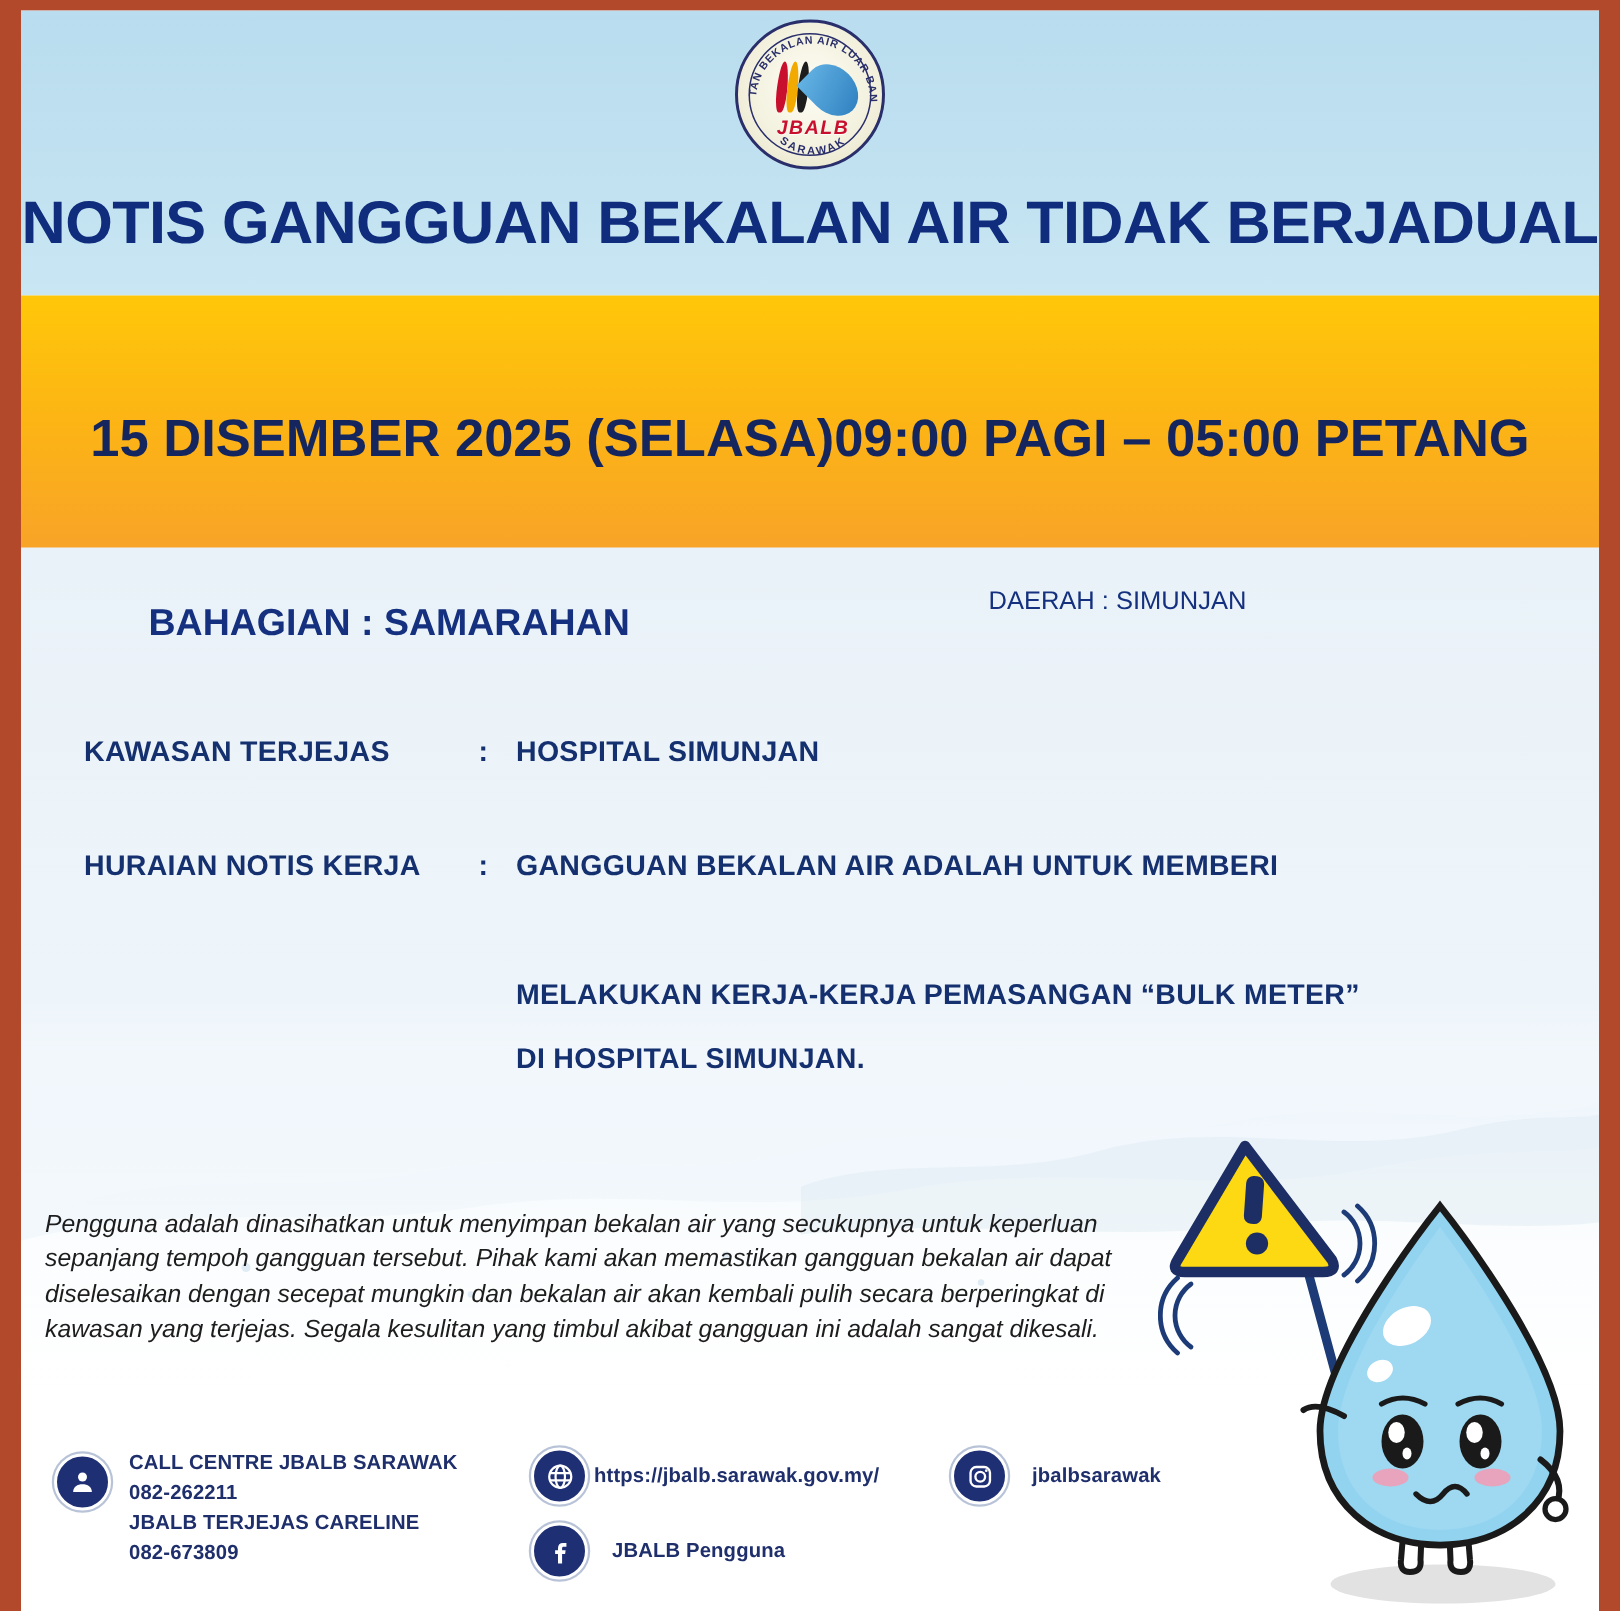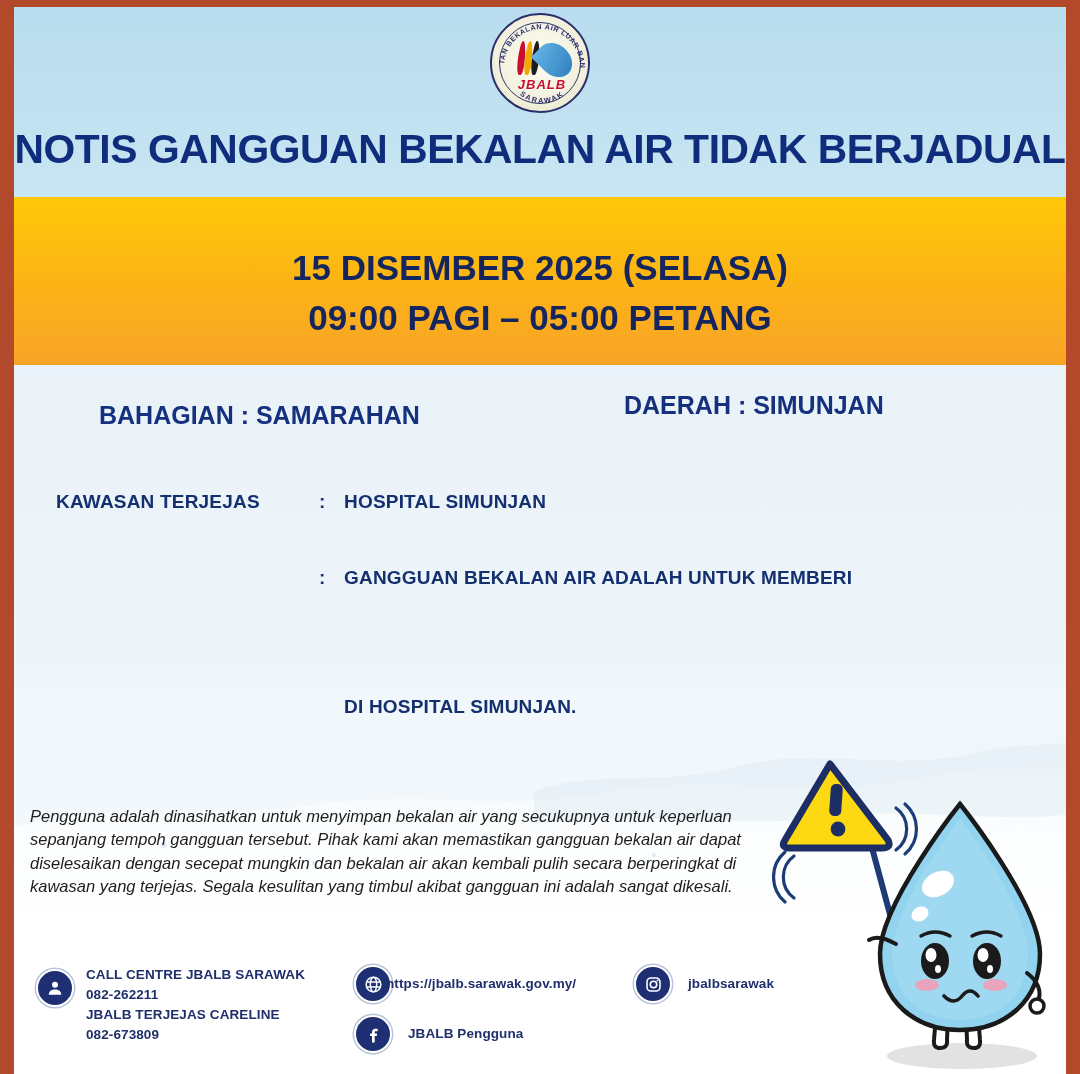--- a/index.html
+++ b/index.html
@@ -69,21 +69,21 @@
     font-size:40px; font-weight:bold; color:#0f2d7c;
     letter-spacing:-0.4px;
     transform:scaleX(1.02);
     font-family:"Liberation Sans", sans-serif;
   }
 
   
   .dateband {
     position:absolute; left:0; top:190px; width:1052px; height:191px;
     background:linear-gradient(180deg,#ffc709 0%,#fcb415 45%,#f79f2d 100%);
-    display:flex; flex-direction:column; align-items:center; justify-content:center;
+    display:flex; flex-direction:row; align-items:center; justify-content:center;
   }
   .dateband div {
     font-size:35px; font-weight:bold; color:#15265e; line-height:1.42;
     letter-spacing:0px;
   }
 
   
   .bodywrap {
     position:absolute; left:0; top:358px; width:1052px; height:709px;
     background:linear-gradient(180deg,#e9f2f8 0%,#eef5fa 42%,#fbfdfe 66%,#ffffff 80%);
@@ -95,21 +95,21 @@
   }
 
   .region-row {
     position:absolute; left:0; top:36px; width:902px; height:40px;
   }
   .region-left {
     position:absolute; left:85px; top:0; font-size:25px; font-weight:bold;
     color:#14307e;
   }
   .region-right {
-    position:absolute; left:610px; top:-10px; font-size:25px; font-weight:bold;
+    position:absolute; left:645px; top:-10px; font-size:17px; font-weight:normal;
     color:#14307e;
   }
 
   .field {
     position:absolute; font-weight:bold; color:#15306f;
   }
   .f-label { left:42px; font-size:19px; letter-spacing:.2px; }
   .f-colon { left:305px; font-size:19px; }
   .f-value { left:330px; font-size:19px; letter-spacing:.2px; }
 
@@ -218,22 +218,24 @@
 
       <div class="region-row">
         <div class="region-left">BAHAGIAN : SAMARAHAN</div>
         <div class="region-right">DAERAH : SIMUNJAN</div>
       </div>
 
       <div class="field f-label row-kawasan">KAWASAN TERJEJAS</div>
       <div class="field f-colon row-kawasan">:</div>
       <div class="field f-value row-kawasan">HOSPITAL SIMUNJAN</div>
 
+      <div class="field f-label row-huraian">HURAIAN NOTIS KERJA</div>
       <div class="field f-colon row-huraian">:</div>
       <div class="desc-line" style="top:202px">GANGGUAN BEKALAN AIR ADALAH UNTUK MEMBERI</div>
+      <div class="desc-line" style="top:288px">MELAKUKAN KERJA-KERJA PEMASANGAN “BULK METER”</div>
       <div class="desc-line" style="top:331px">DI HOSPITAL SIMUNJAN.</div>
 
       <div class="advisory">Pengguna adalah dinasihatkan untuk menyimpan bekalan air yang secukupnya untuk keperluan sepanjang tempoh gangguan tersebut. Pihak kami akan memastikan gangguan bekalan air dapat diselesaikan dengan secepat mungkin dan bekalan air akan kembali pulih secara berperingkat di kawasan yang terjejas. Segala kesulitan yang timbul akibat gangguan ini adalah sangat dikesali.</div>
 
 
       <div class="contacts">
 
         <div class="cico" style="left:22px; top:4px;">
           <svg width="20" height="20" viewBox="0 0 24 24" fill="#ffffff">
               <circle cx="12" cy="8" r="3.6"></circle>
@@ -248,21 +250,21 @@
         </div>
 
         <div class="cico" style="left:340px; top:0px;">
           <svg width="21" height="21" viewBox="0 0 24 24" fill="none" stroke="#ffffff" stroke-width="1.7">
             <circle cx="12" cy="12" r="8.4"></circle>
               <ellipse cx="12" cy="12" rx="3.6" ry="8.4"></ellipse>
             <line x1="3.7" y1="9.2" x2="20.3" y2="9.2"></line>
               <line x1="3.7" y1="14.8" x2="20.3" y2="14.8"></line>
           </svg>
         </div>
-        <div class="ctext" style="left:372px; top:9px;">https://jbalb.sarawak.gov.my/</div>
+        <div class="ctext" style="left:382px; top:9px;">https://jbalb.sarawak.gov.my/</div>
 
         <div class="cico" style="left:340px; top:50px;">
           <svg width="21" height="21" viewBox="0 0 24 24" fill="#ffffff">
               <path d="M14.6 8.2h2.1V5.4h-2.6c-2.4 0-3.8 1.4-3.8 3.8v1.6H8.1v2.9h2.2V21h3.1v-7.3h2.3l.4-2.9h-2.7V9.5c0-.9.3-1.3 1.2-1.3z"></path>
             </svg>
         </div>
         <div class="ctext" style="left:394px; top:59px;">JBALB Pengguna</div>
 
         <div class="cico" style="left:620px; top:0px;">
           <svg width="21" height="21" viewBox="0 0 24 24" fill="none" stroke="#ffffff" stroke-width="1.8">

